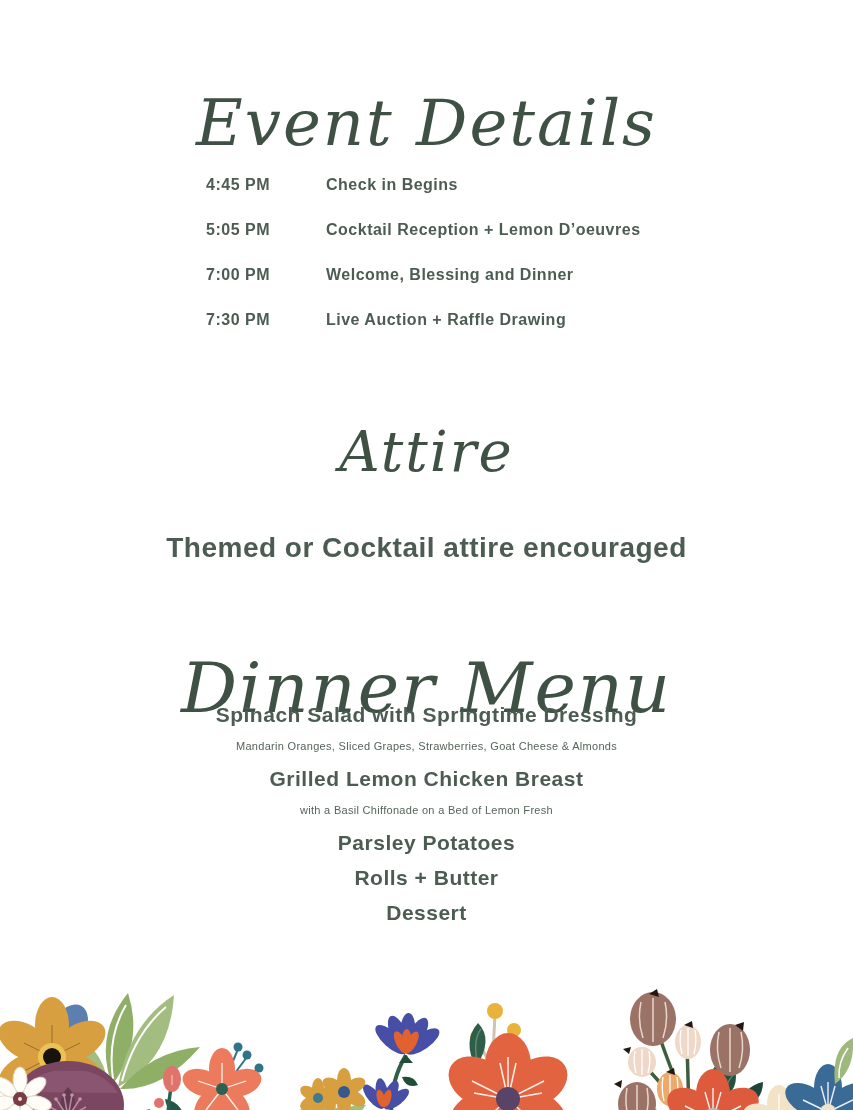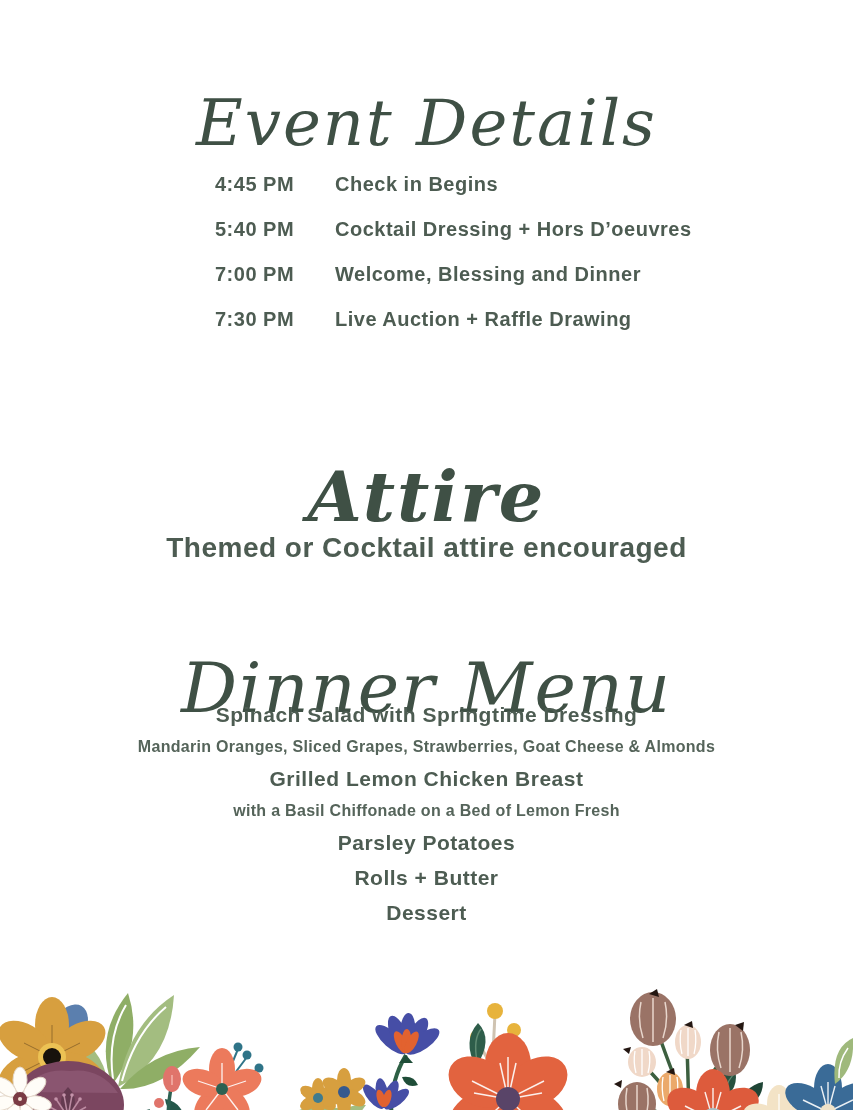--- a/index.html
+++ b/index.html
@@ -7,57 +7,57 @@
     position:relative;width:853px;height:1110px;background:#ffffff;
     overflow:hidden;margin:12px auto;
     font-family:"Liberation Sans",sans-serif;color:#4d5c52;
   }
   .script{
     font-family:"DejaVu Serif",serif;font-style:italic;font-weight:400;
     color:#3f5045;text-align:center;width:100%;position:absolute;
     letter-spacing:2px;line-height:1.2;
   }
   #event-title{top:30px;font-size:64px;}
-  #attire-title{top:385px;font-size:70px;font-weight:bold;}
+  #attire-title{top:360px;font-size:56px;}
   #dinner-title{top:576px;font-size:70px;}
 
   .schedule{
-    position:absolute;top:150px;left:215px;
+    position:absolute;top:150px;left:206px;
     display:grid;grid-template-columns:120px auto;
-    font-size:20px;font-weight:bold;letter-spacing:.5px;
+    font-size:16px;font-weight:bold;letter-spacing:.5px;
   }
   .schedule span{line-height:45px;white-space:nowrap;}
 
   .attire-desc{
     position:absolute;top:496px;width:100%;text-align:center;
     font-size:28px;font-weight:bold;letter-spacing:.5px;line-height:24px;
   }
 
   .menu{position:absolute;top:685px;width:100%;text-align:center;}
   .menu-name{font-size:21px;font-weight:bold;letter-spacing:.5px;line-height:35px;}
-  .menu-detail{font-size:16px;font-weight:bold;letter-spacing:.3px;line-height:29px;color:#55645a;}
+  .menu-detail{font-size:11px;font-weight:normal;letter-spacing:.3px;line-height:29px;color:#55645a;}
 
   .floral{position:absolute;bottom:0;}
   #floral-left{left:0;width:340px;height:155px;}
   #floral-center{left:280px;width:300px;height:125px;}
   #floral-right{right:0;width:270px;height:150px;}
   svg{display:block;}
 </style>
 </head>
 <body>
 
 <div class="page">
 
   <h1 id="event-title" class="script">Event Details</h1>
 
   <div class="schedule">
     <span>4:45 PM</span>
     <span>Check in Begins</span>
-    <span>5:40 PM</span>
-    <span>Cocktail Dressing + Hors D’oeuvres</span>
+    <span>5:05 PM</span>
+    <span>Cocktail Reception + Lemon D’oeuvres</span>
     <span>7:00 PM</span>
     <span>Welcome, Blessing and Dinner</span>
     <span>7:30 PM</span>
     <span>Live Auction + Raffle Drawing</span>
   </div>
 
   <h2 id="attire-title" class="script">Attire</h2>
 
   <p class="attire-desc">Themed or Cocktail attire encouraged</p>
 

